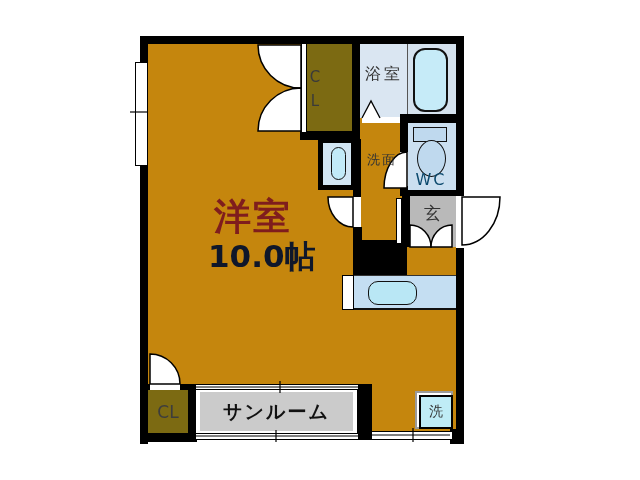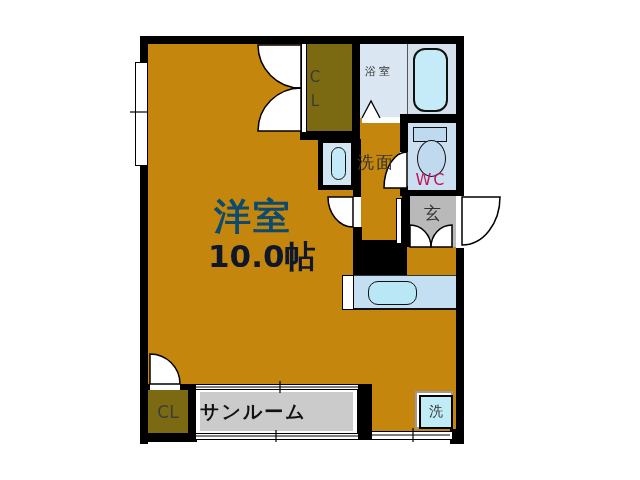--- a/index.html
+++ b/index.html
@@ -21,21 +21,21 @@
   .wc-room{left:404px;top:123px;width:52px;height:68px;background:#CBDFF0;}
   .toilet-tank{left:413px;top:127px;width:34px;height:15px;background:#BFD9EE;border:1.5px solid #111;}
   .toilet-bowl{left:417px;top:140px;width:29px;height:37px;background:#BFD9EE;border:1.5px solid #111;border-radius:50%;}
   .genkan{left:404px;top:196px;width:52px;height:51px;background:#B9B9B9;}
   .sb{left:404px;top:245px;width:50px;height:30px;background:#7C6A12;border:3px solid #000;}
   .kitchen{left:342px;top:275px;width:114px;height:35px;background:#C4DEF2;border-top:1px solid #333;border-bottom:2px solid #111;}
   .counter-end{left:342px;top:275px;width:12px;height:35px;background:#fff;border:1px solid #000;}
   .kitchen-sink{left:368px;top:281px;width:49px;height:24px;background:#B9E7F5;border:1.5px solid #111;border-radius:10px;}
   .cl-bottom{left:148px;top:390px;width:44px;height:43px;background:#7C6A12;}
   .sunroom-wrap{left:195px;top:389px;width:163px;height:45px;background:#fff;border:1px solid #000;}
-  .sunroom-inner{left:4px;top:2px;width:153px;height:39px;background:#CBCBCB;display:flex;align-items:center;justify-content:flex-start;}
+  .sunroom-inner{left:4px;top:2px;width:153px;height:39px;background:#CBCBCB;display:flex;align-items:center;justify-content:center;}
   .washer-wrap{left:415px;top:391px;width:38px;height:38px;background:#fff;border:2px solid #9a9a9a;padding:2px;}
   .washer-inner{position:relative;width:100%;height:100%;background:#BFECF6;border:2px solid #000;display:flex;align-items:center;justify-content:center;}
 
   
   .w-top{left:140px;top:36px;width:324px;height:8px;}
   .w-left{left:140px;top:36px;width:8px;height:408px;}
   .w-right{left:456px;top:36px;width:8px;height:408px;}
   .w-bot-l{left:140px;top:433px;width:57px;height:9px;}
   .w-br{left:450px;top:429px;width:14px;height:15px;}
   .w-clbath{left:352px;top:36px;width:8px;height:104px;}
@@ -60,27 +60,27 @@
   .gap-hall{left:353px;top:197px;width:8px;height:30px;background:#fff;}
   .gap-wc{left:400px;top:152px;width:8px;height:34px;background:#fff;}
   .step-strip{left:396px;top:198px;width:6px;height:46px;background:#fff;border:1px solid #000;}
   .gap-front{left:456px;top:196px;width:8px;height:52px;background:#fff;}
   .gap-clb{left:150px;top:384px;width:30px;height:6px;background:#fff;}
   .win-sun-top{left:196px;top:384px;width:162px;height:6px;background:#fff;border-top:1px solid #000;border-bottom:1px solid #000;}
   .win-sun-bot{left:196px;top:433px;width:162px;height:7px;background:#fff;border-top:1px solid #000;border-bottom:1px solid #000;}
   .win-br{left:372px;top:431px;width:80px;height:9px;background:#fff;border-top:1px solid #000;border-bottom:1px solid #000;}
 
   
-  .lbl-main{left:214px;top:192px;font-size:37px;font-weight:600;color:#0c4a6e;letter-spacing:2px;}
+  .lbl-main{left:214px;top:192px;font-size:37px;font-weight:600;color:#7f1d1d;letter-spacing:2px;}
   .lbl-size{left:208px;top:236px;font-size:31px;font-weight:600;color:#0f172a;}
   .lbl-cltop{left:306px;top:60px;width:46px;height:64px;display:flex;justify-content:center;
              writing-mode:vertical-lr;text-orientation:upright;font-size:15px;color:#3a3a3a;letter-spacing:6px;}
-  .lbl-bath{left:365px;top:64px;font-size:11px;letter-spacing:3px;}
-  .lbl-vanity{left:357px;top:151px;font-size:17px;letter-spacing:2px;}
-  .lbl-wc{left:406px;top:170px;width:50px;text-align:center;font-size:16px;color:#be185d;letter-spacing:2px;}
+  .lbl-bath{left:365px;top:64px;font-size:16px;letter-spacing:3px;}
+  .lbl-vanity{left:367px;top:151px;font-size:13px;letter-spacing:2px;}
+  .lbl-wc{left:406px;top:170px;width:50px;text-align:center;font-size:16px;color:#0c4a6e;letter-spacing:2px;}
   .lbl-gen{left:424px;top:202px;font-size:17px;}
   .lbl-sb{left:0;top:0;width:100%;height:100%;display:flex;align-items:center;justify-content:center;font-size:16px;color:#4c4c4c;letter-spacing:1px;}
   .lbl-washer{font-size:14px;color:#333;}
   .lbl-clb{left:148px;top:390px;width:40px;height:43px;display:flex;align-items:center;justify-content:center;font-size:17px;color:#3d3d3d;}
   .lbl-sun{font-size:19px;font-weight:600;color:#111;letter-spacing:2px;}
 </style>
 </head>
 <body>
 
 <div id="stage">

